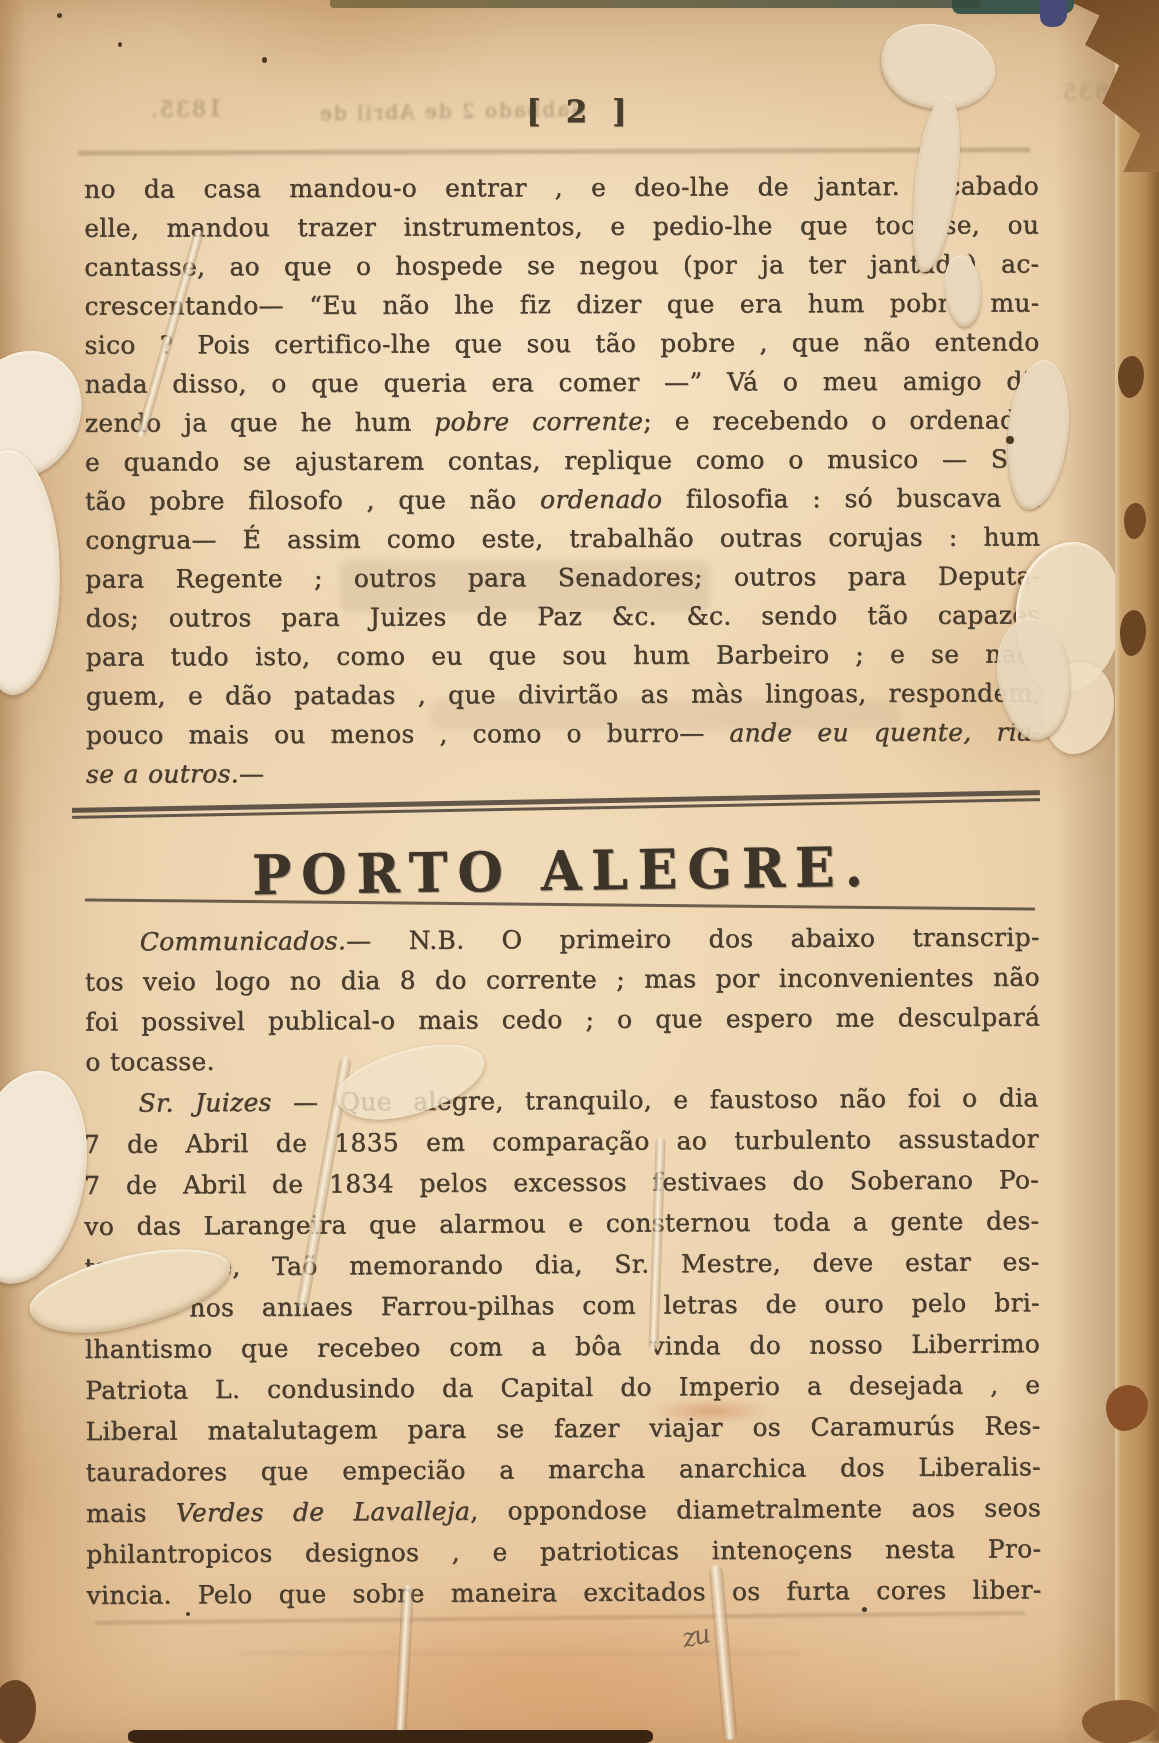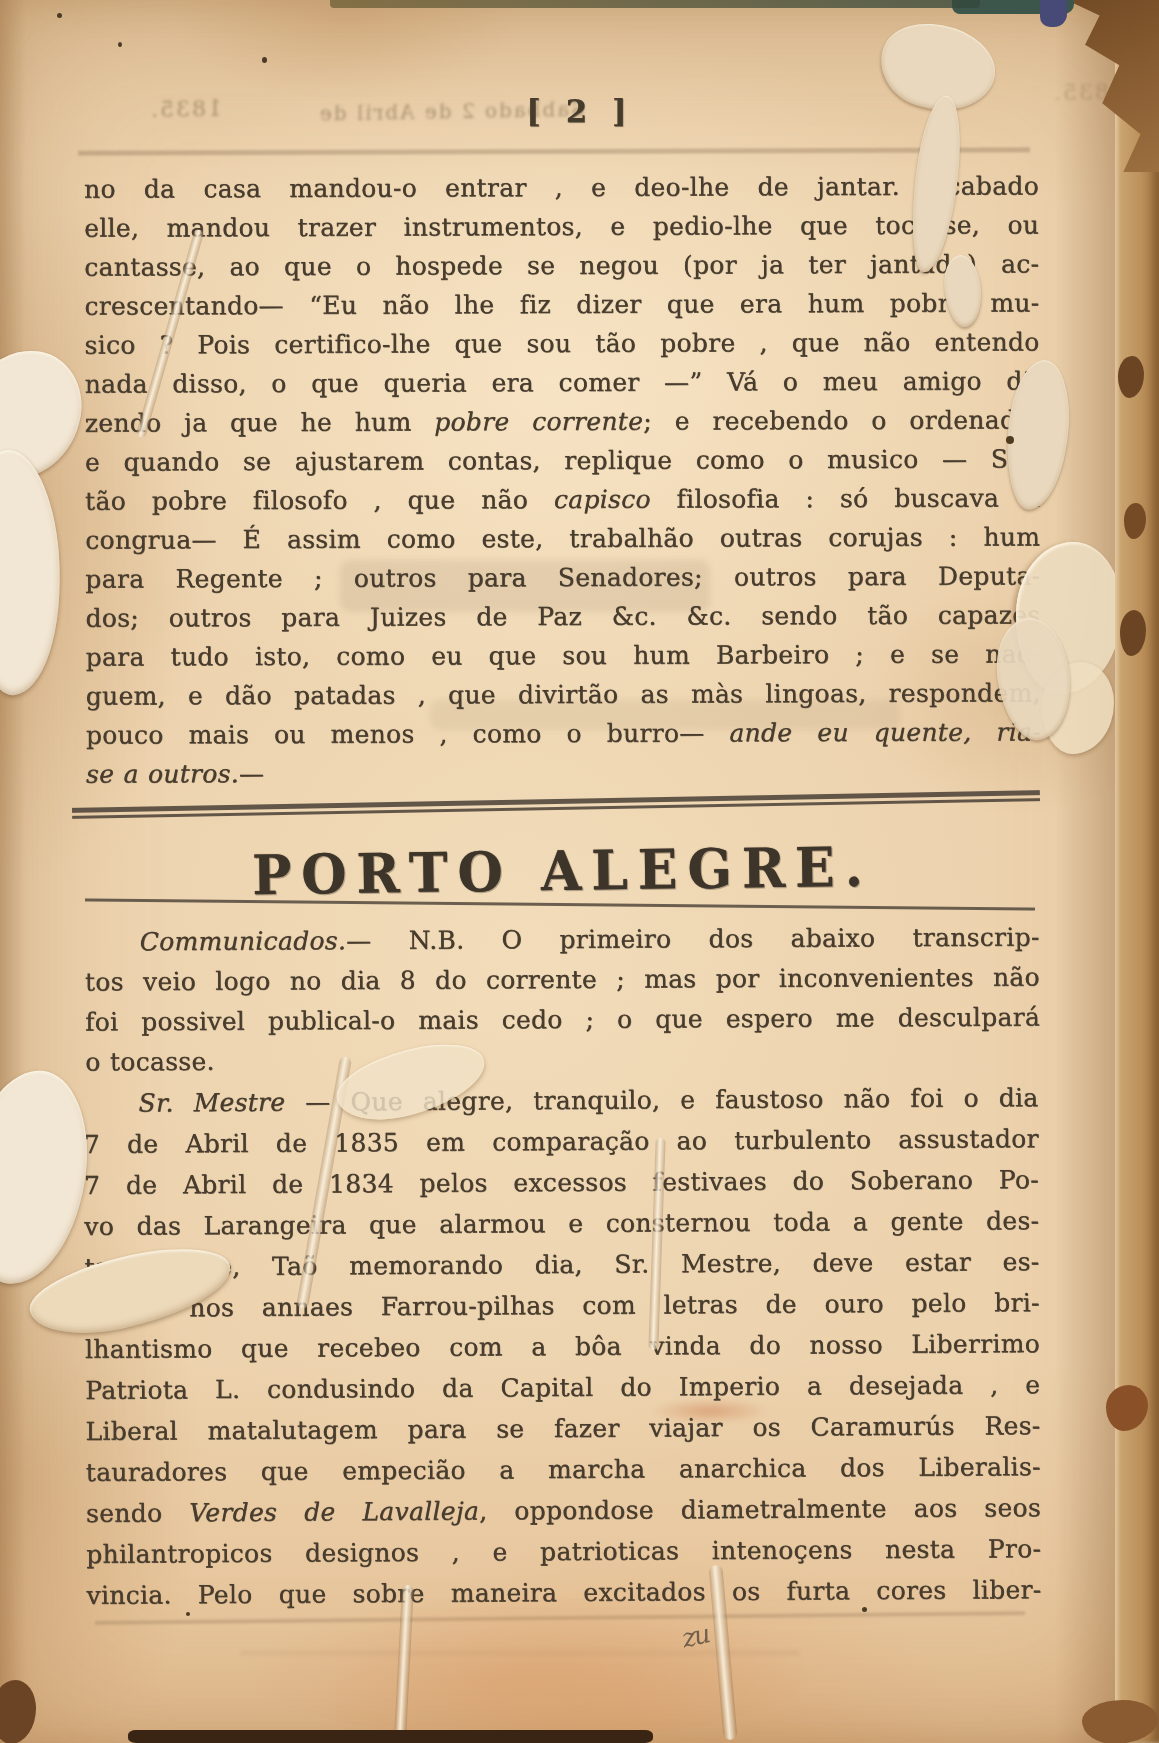--- a/index.html
+++ b/index.html
@@ -137,50 +137,50 @@
     <div class="page-number">[ 2 ]</div>
     <div class="textblock block1">
         <div class="tline"><span>no da casa mandou-o entrar , e deo-lhe de jantar. Acabado</span></div>
         <div class="tline"><span>elle, mandou trazer instrumentos, e pedio-lhe que tocasse, ou</span></div>
         <div class="tline"><span>cantasse, ao que o hospede se negou (por ja ter jantado) ac-</span></div>
         <div class="tline"><span>crescentando— “Eu não lhe fiz dizer que era hum pobre mu-</span></div>
         <div class="tline"><span>sico ? Pois certifico-lhe que sou tão pobre , que não entendo</span></div>
         <div class="tline"><span>nada disso, o que queria era comer —” Vá o meu amigo di-</span></div>
         <div class="tline"><span>zendo ja que he hum </span><span class="it">pobre corrente</span><span>; e recebendo o ordenado,</span></div>
         <div class="tline"><span>e quando se ajustarem contas, replique como o musico — Sou</span></div>
-        <div class="tline"><span>tão pobre filosofo , que não </span><span class="it">capisco</span><span> filosofia : só buscava a</span></div>
+        <div class="tline"><span>tão pobre filosofo , que não </span><span class="it">ordenado</span><span> filosofia : só buscava a</span></div>
         <div class="tline"><span>congrua— É assim como este, trabalhão outras corujas : hum</span></div>
         <div class="tline"><span>para Regente ; outros para Senadores; outros para Deputa-</span></div>
         <div class="tline"><span>dos; outros para Juizes de Paz &amp;c. &amp;c. sendo tão capazes</span></div>
         <div class="tline"><span>para tudo isto, como eu que sou hum Barbeiro ; e se nae-</span></div>
         <div class="tline"><span>guem, e dão patadas , que divirtão as màs lingoas, respondem,</span></div>
         <div class="tline"><span>pouco mais ou menos , como o burro— </span><span class="it">ande eu quente, ria-</span></div>
         <div class="tline"><span class="it">se a outros.</span><span>—</span></div>
       </div>
     <div class="double-rule"></div>
     <h1 class="section-title">PORTO ALEGRE.</h1>
     <div class="heading-rule"></div>
     <div class="textblock communicados">
         <div class="tline"><span class="it">Communicados.</span><span>— N.B. O primeiro dos abaixo transcrip-</span></div>
         <div class="tline"><span>tos veio logo no dia 8 do corrente ; mas por inconvenientes não</span></div>
         <div class="tline"><span>foi possivel publical-o mais cedo ; o que espero me desculpará</span></div>
         <div class="tline"><span>o tocasse.</span></div>
       </div>
     <div class="textblock letter">
-        <div class="tline"><span class="it">Sr. Mestre</span><span> — Que alegre, tranquilo, e faustoso não foi o dia</span></div>
+        <div class="tline"><span class="it">Sr. Juizes</span><span> — Que alegre, tranquilo, e faustoso não foi o dia</span></div>
         <div class="tline"><span>7 de Abril de 1835 em comparação ao turbulento assustador</span></div>
         <div class="tline"><span>7 de Abril de 1834 pelos excessos festivaes do Soberano Po-</span></div>
         <div class="tline"><span>vo das Larangeira que alarmou e consternou toda a gente des-</span></div>
         <div class="tline"><span>ta Cidade, Taõ memorando dia, Sr. Mestre, deve estar es-</span></div>
         <div class="tline"><span>cripto nos annaes Farrou-pilhas com letras de ouro pelo bri-</span></div>
         <div class="tline"><span>lhantismo que recebeo com a bôa vinda do nosso Liberrimo</span></div>
         <div class="tline"><span>Patriota L. condusindo da Capital do Imperio a desejada , e</span></div>
         <div class="tline"><span>Liberal matalutagem para se fazer viajar os Caramurús Res-</span></div>
         <div class="tline"><span>tauradores que empecião a marcha anarchica dos Liberalis-</span></div>
-        <div class="tline"><span>sendo </span><span class="it">Verdes de Lavalleja</span><span>, oppondose diametralmente aos seos</span></div>
+        <div class="tline"><span>mais </span><span class="it">Verdes de Lavalleja</span><span>, oppondose diametralmente aos seos</span></div>
         <div class="tline"><span>philantropicos designos , e patrioticas intenoçens nesta Pro-</span></div>
         <div class="tline"><span>vincia. Pelo que sobre maneira excitados os furta cores liber-</span></div>
       </div>
     <div class="ghost-rule gr-bottom"></div>
     <div class="ghost-rule gr-bottom2"></div>
     <div class="handwriting">zu</div>
 
     <div class="stain stain-pink"></div>
     <div class="stain rust"></div>
 

